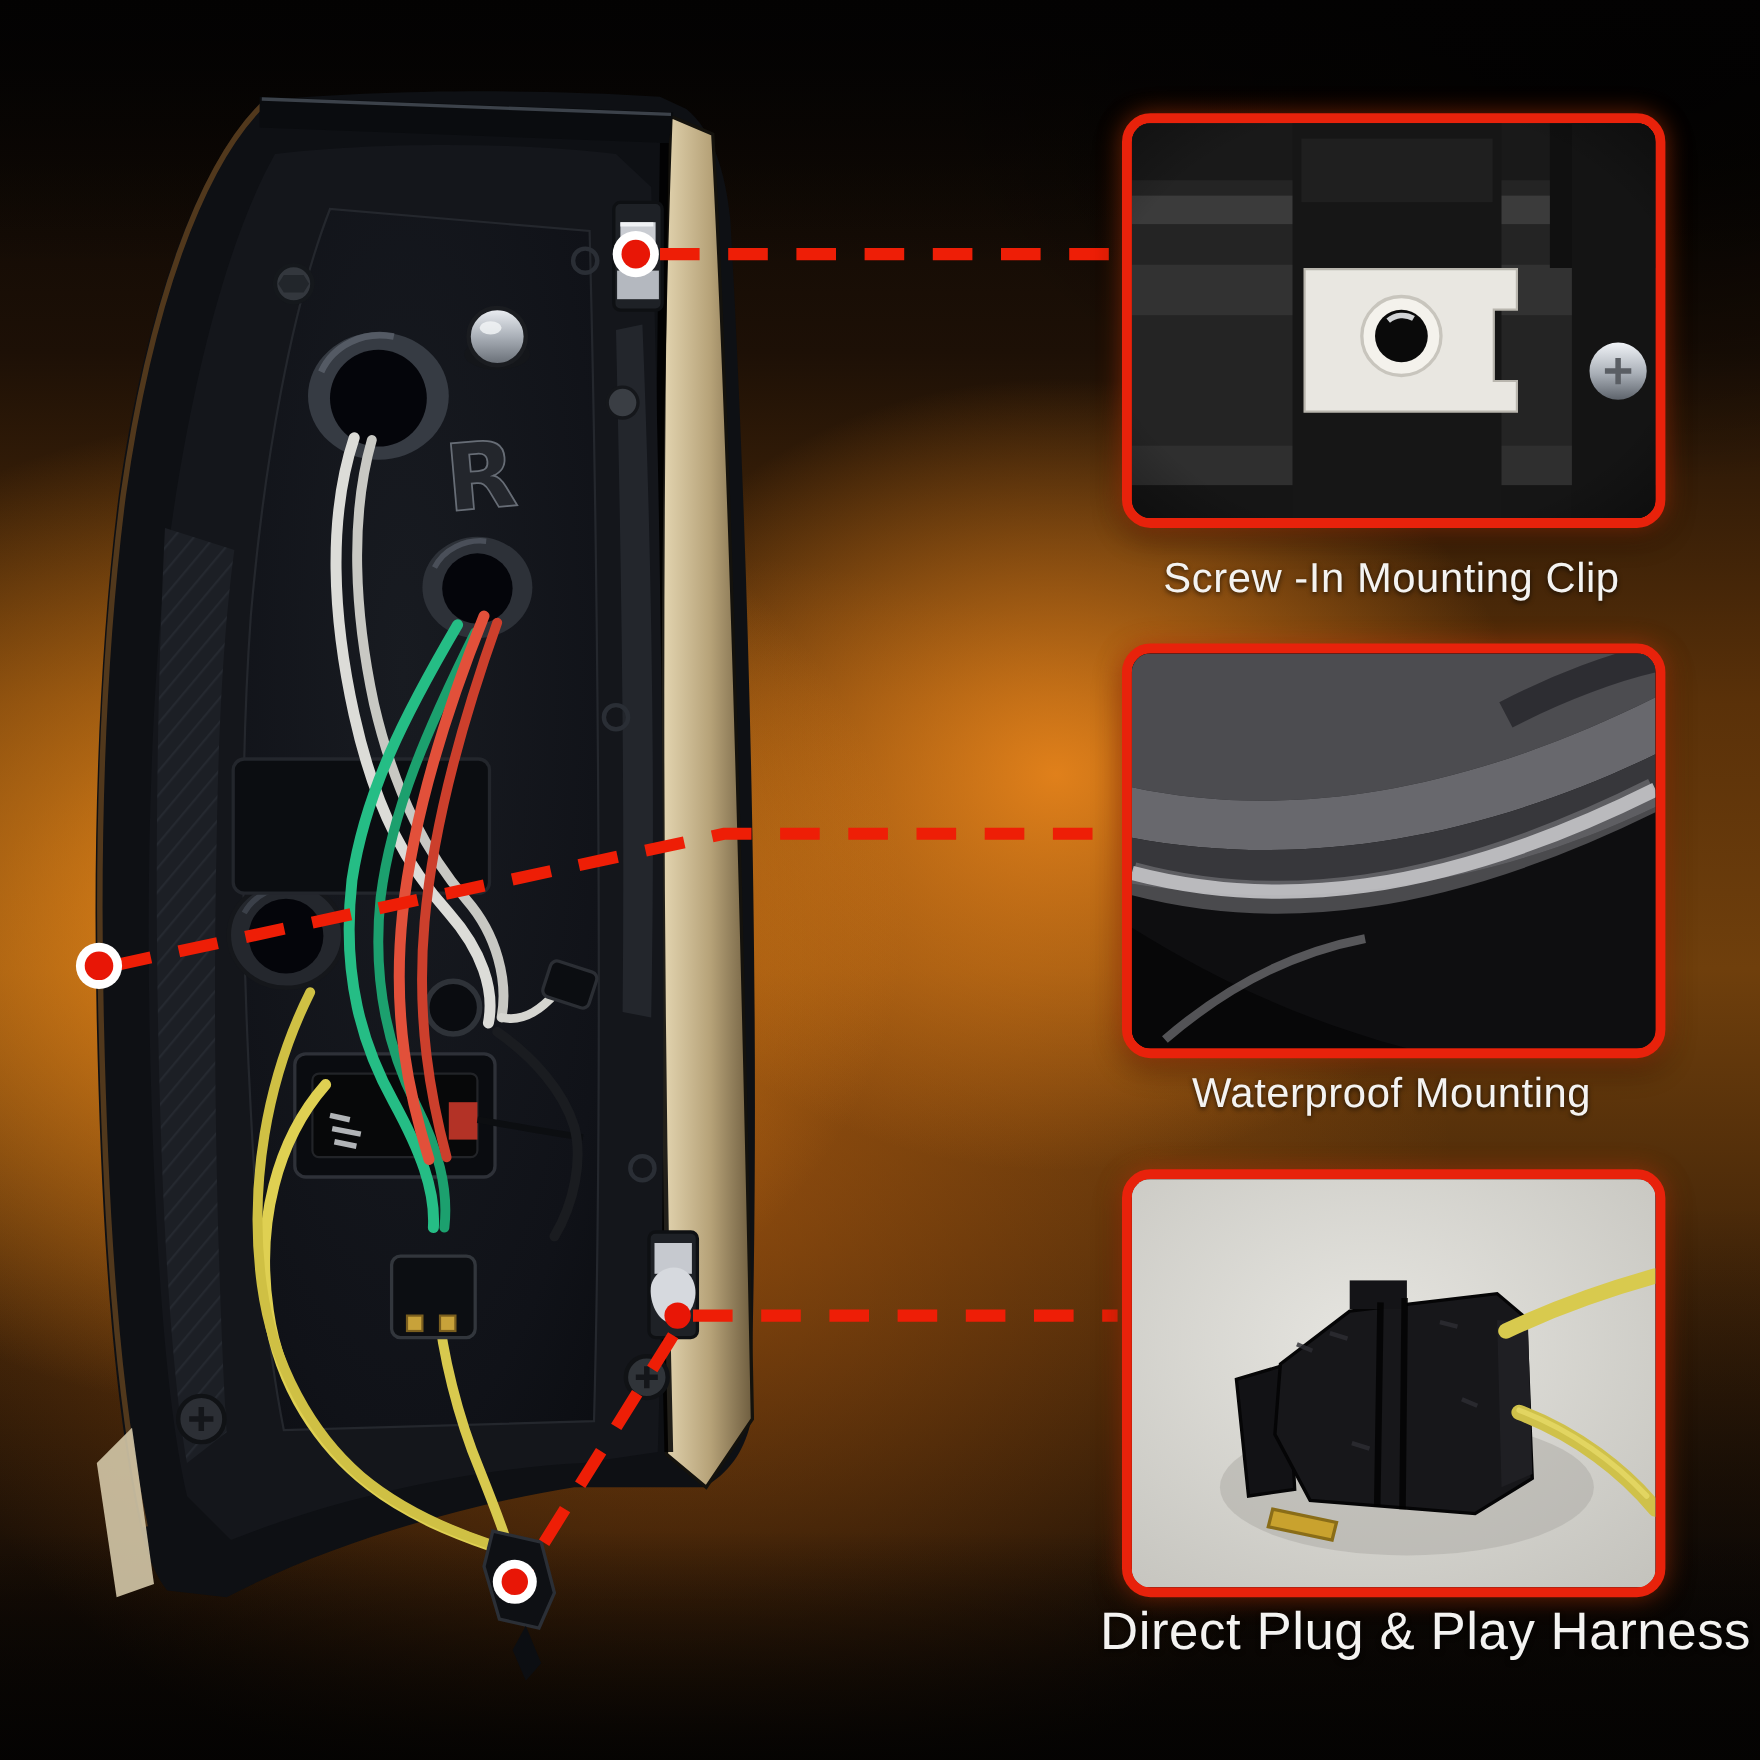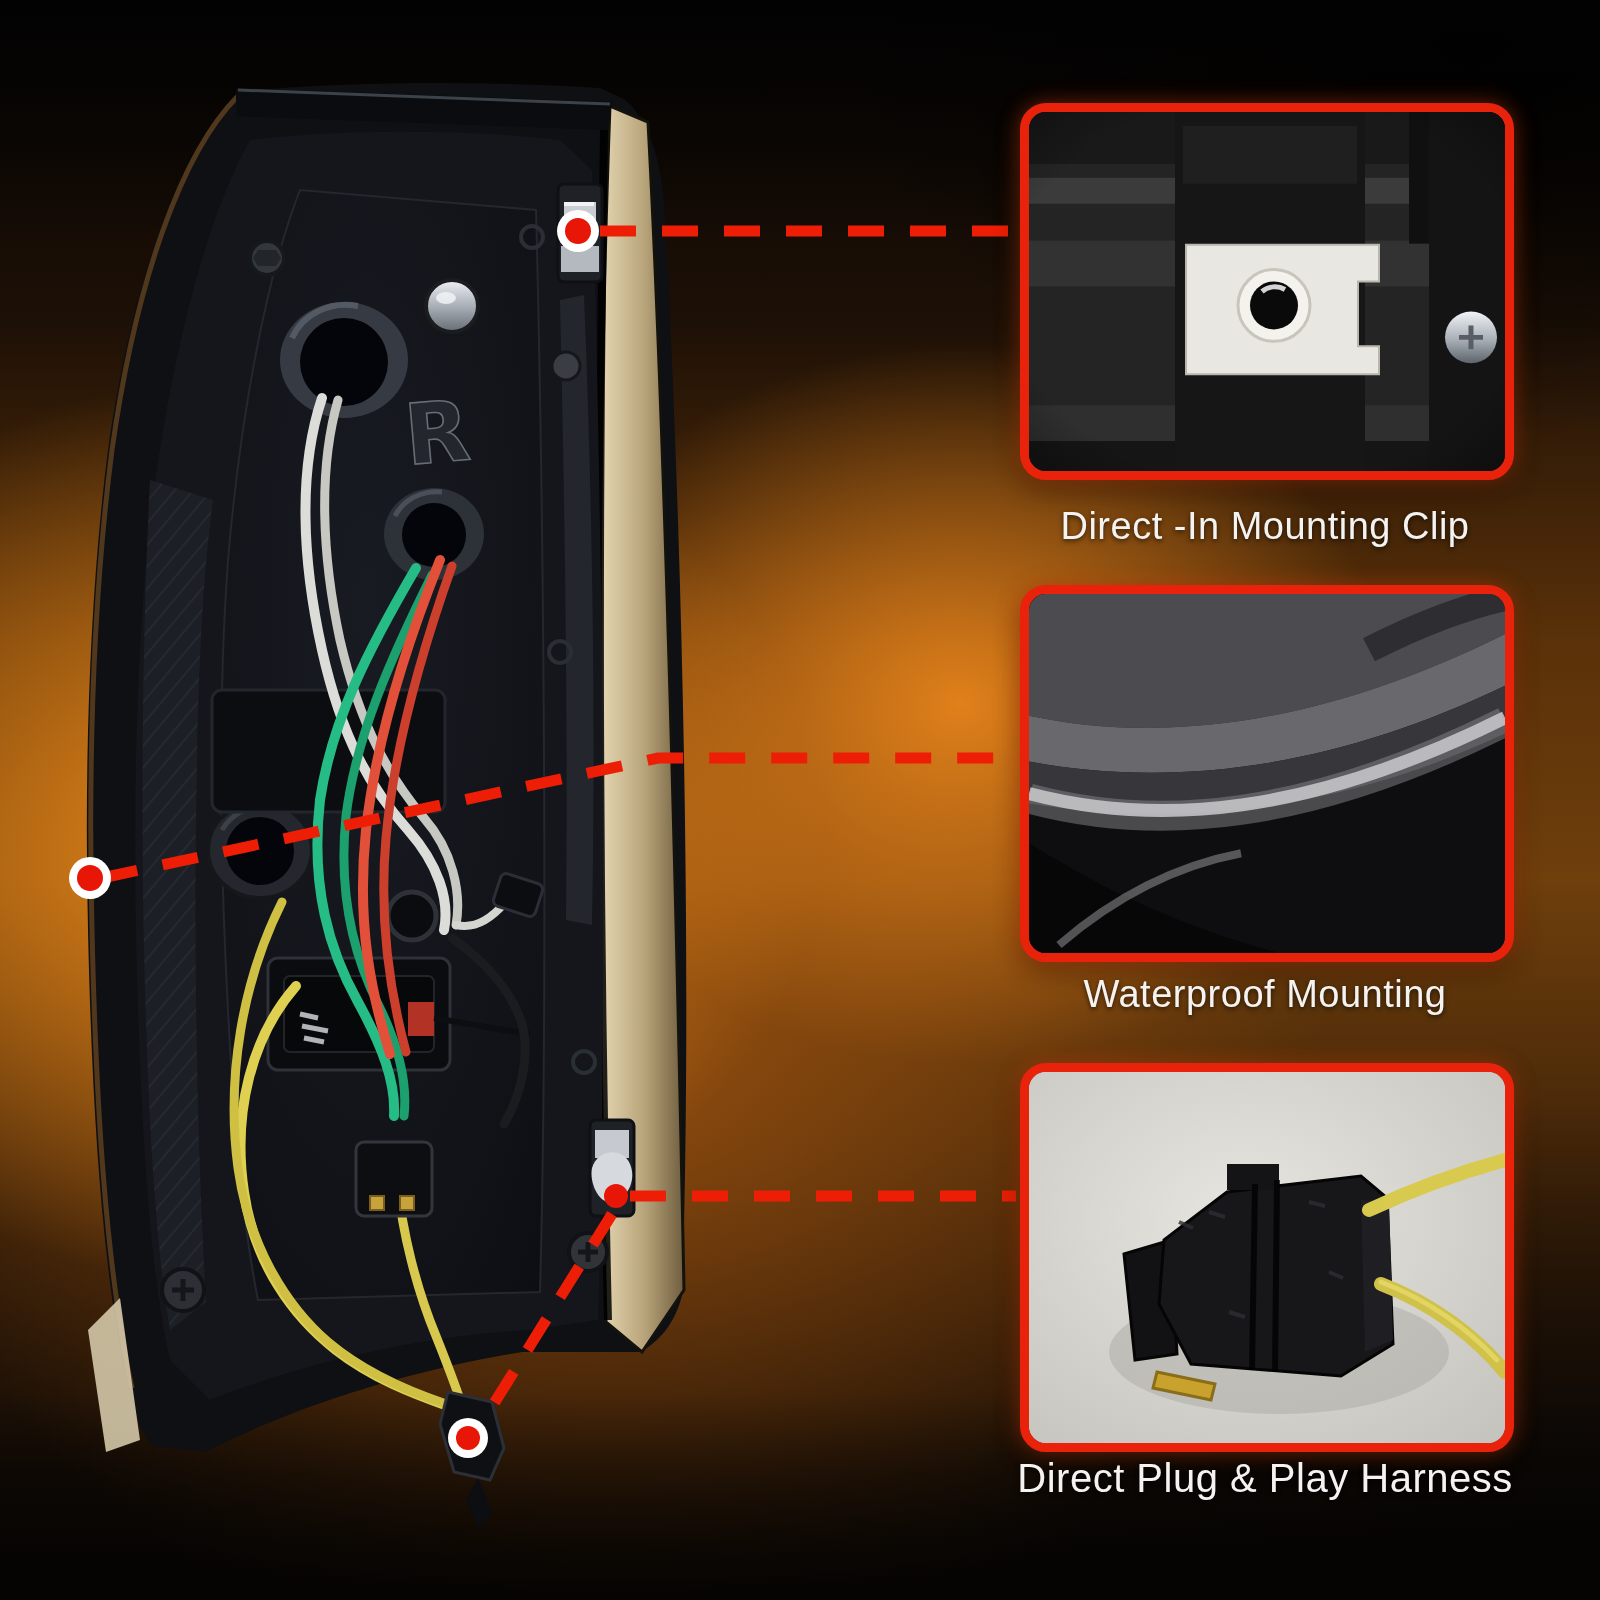--- a/index.html
+++ b/index.html
@@ -32,21 +32,21 @@
   #card-sealant{left:1020px;top:585px;width:494px;height:377px;}
   #card-harness{left:1020px;top:1063px;width:494px;height:389px;}
   .caption{
     position:absolute;left:1000px;width:530px;text-align:center;
     color:#f4f3f1;letter-spacing:.5px;
     text-shadow:0 2px 5px rgba(0,0,0,.65);
     white-space:nowrap;
   }
   #caption-clip{top:505px;font-size:38px;}
   #caption-sealant{top:973px;font-size:38px;}
-  #caption-harness{top:1456px;font-size:40px;}
+  #caption-harness{top:1456px;font-size:48px;}
 </style>
 </head>
 <body>
 
 <div class="scene">
 
   <svg class="art" viewBox="0 0 1600 1600" aria-hidden="true">
     <defs>
       <linearGradient id="tanGrad" x1="0" y1="0" x2="1" y2="0">
         <stop offset="0" stop-color="#e6d8b4"></stop>
@@ -289,17 +289,17 @@
         <path d="M 128,300 L 186,312 L 182,328 L 124,316 Z" fill="#c9a22e" stroke="#8a6d18" stroke-width="3"></path>
       </g>
       <g fill="none" stroke-linecap="round">
         <path d="M 340,138 C 395,112 440,98 476,88" stroke="#d8ca4e" stroke-width="14"></path>
         <path d="M 352,212 C 405,232 448,266 476,300" stroke="#cfc14a" stroke-width="14"></path>
         <path d="M 352,210 C 400,228 440,258 468,288" stroke="#e6da66" stroke-width="5" opacity=".8"></path>
       </g>
     </svg>
   </div>
 
-  <div class="caption" id="caption-clip">Direct -In Mounting Clip</div>
+  <div class="caption" id="caption-clip">Screw -In Mounting Clip</div>
   <div class="caption" id="caption-sealant">Waterproof Mounting</div>
   <div class="caption" id="caption-harness">Direct Plug &amp; Play Harness</div>
 
 </div>
 
 </body></html>

